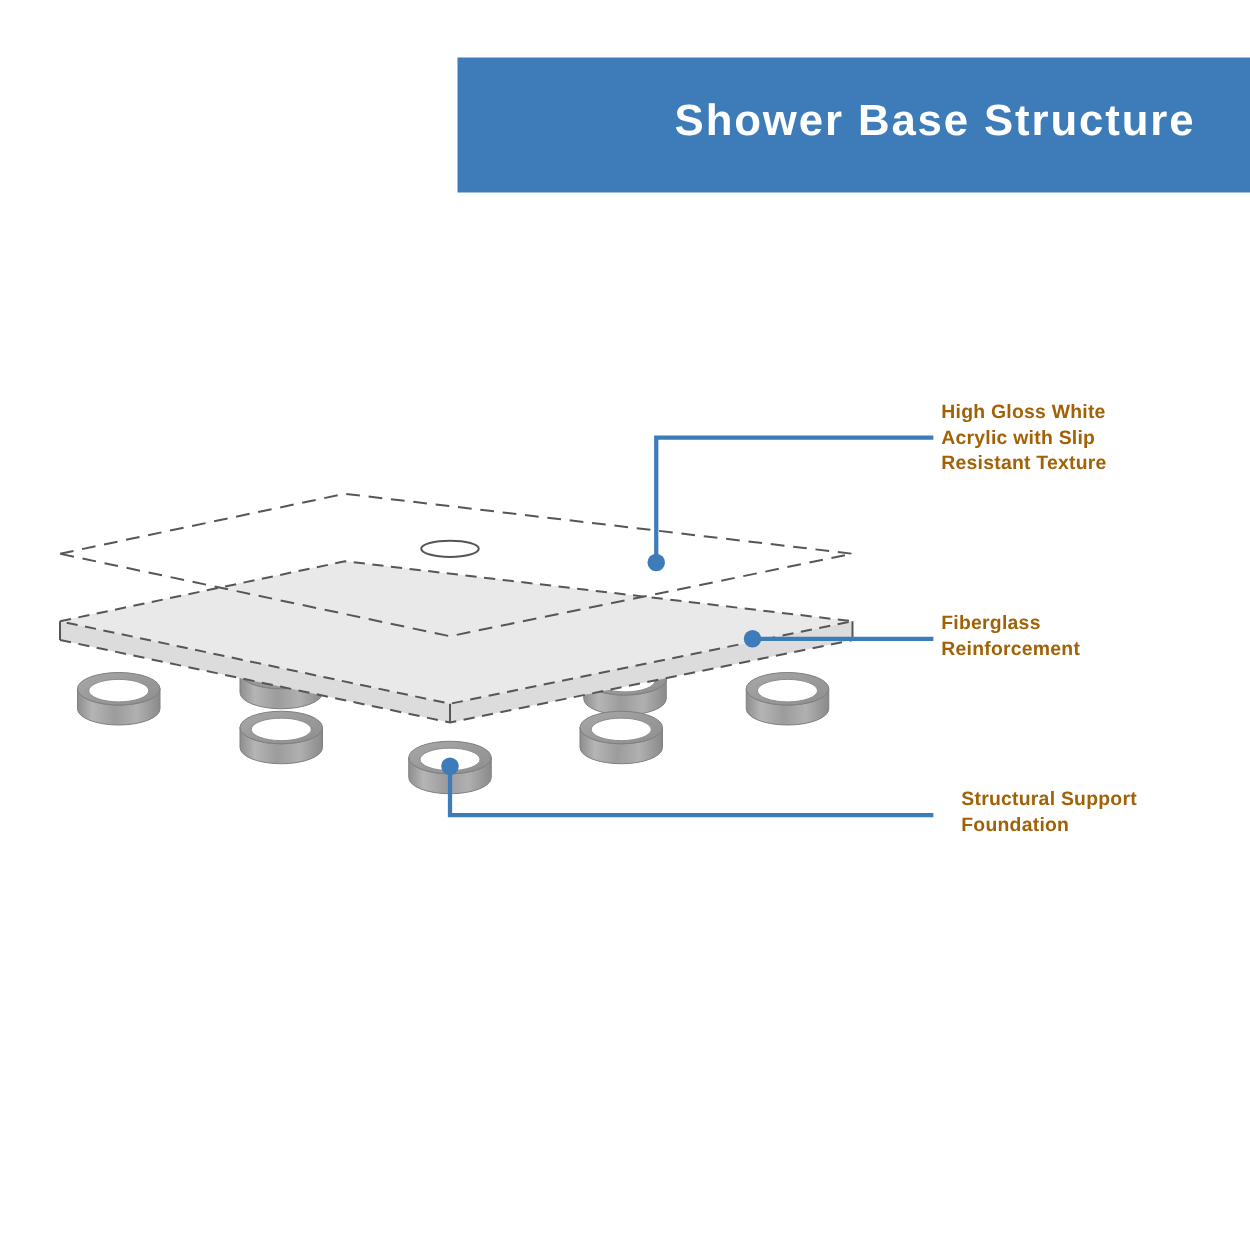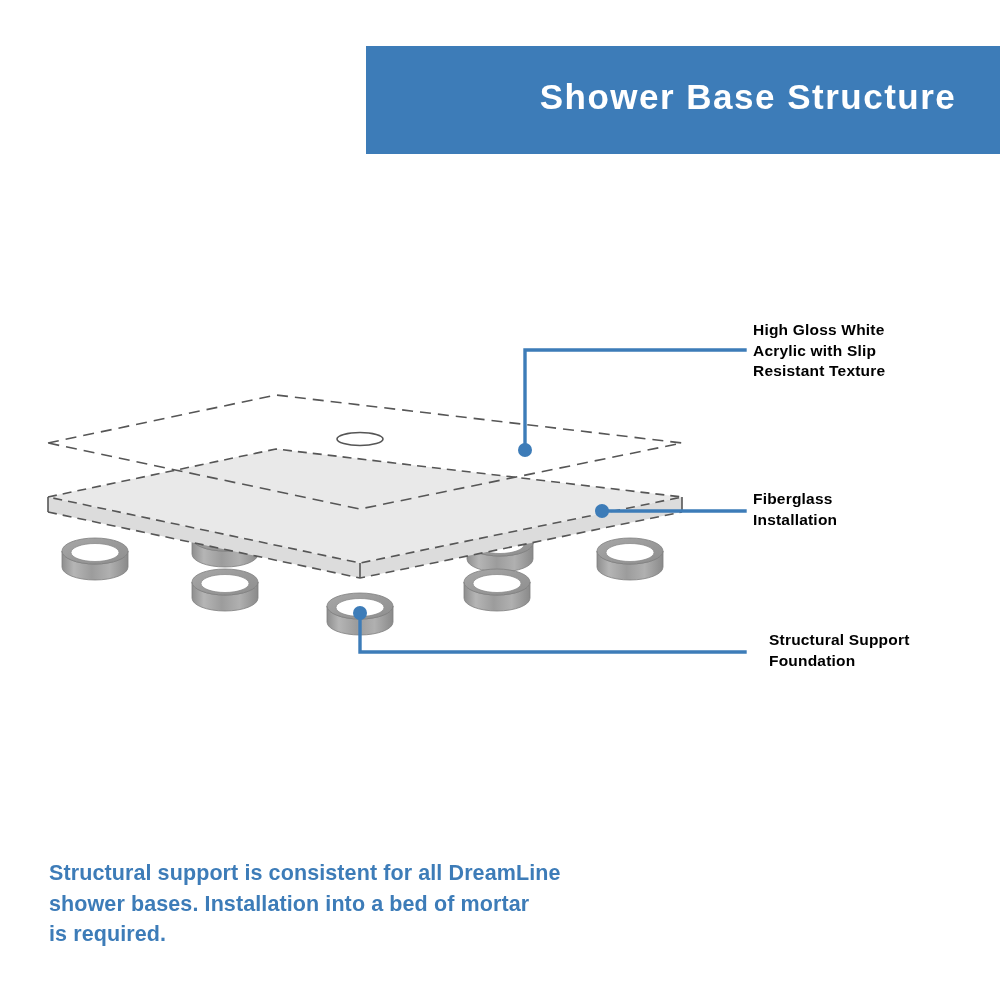--- a/index.html
+++ b/index.html
@@ -46,21 +46,21 @@
     position: absolute;
     left: 0;
     top: 0;
     width: 1000px;
     height: 1000px;
   }
 
   
   .callout {
     position: absolute;
-    color: #000000;
+    color: #a16207;
     font-size: 15.5px;
     font-weight: bold;
     line-height: 1.33;
     letter-spacing: 0.2px;
     font-family: "Liberation Sans", sans-serif;
     white-space: pre-line;
   }
   #callout-acrylic { left: 753px; top: 320px; width: 230px; }
   #callout-fiberglass { left: 753px; top: 489px; width: 230px; }
   #callout-support { left: 753px; top: 630px; width: 230px; margin-left: 16px; }
@@ -161,22 +161,19 @@
       <path d="M 360,613 L 360,652 L 745,652" fill="none" stroke="#3d7cb8" stroke-width="3.4" stroke-linecap="square"></path>
       <circle cx="360" cy="613" r="7" fill="#3d7cb8"></circle>
     </g>
   </svg>
 
   <div class="callout" id="callout-acrylic">High Gloss White
 Acrylic with Slip
 Resistant Texture</div>
 
   <div class="callout" id="callout-fiberglass">Fiberglass
-Installation</div>
+Reinforcement</div>
 
   <div class="callout" id="callout-support">Structural Support
 Foundation</div>
 
-  <div class="footer-note">Structural support is consistent for all DreamLine
-shower bases. Installation into a bed of mortar
-is required.</div>
 
 </div>
 
 </body></html>

